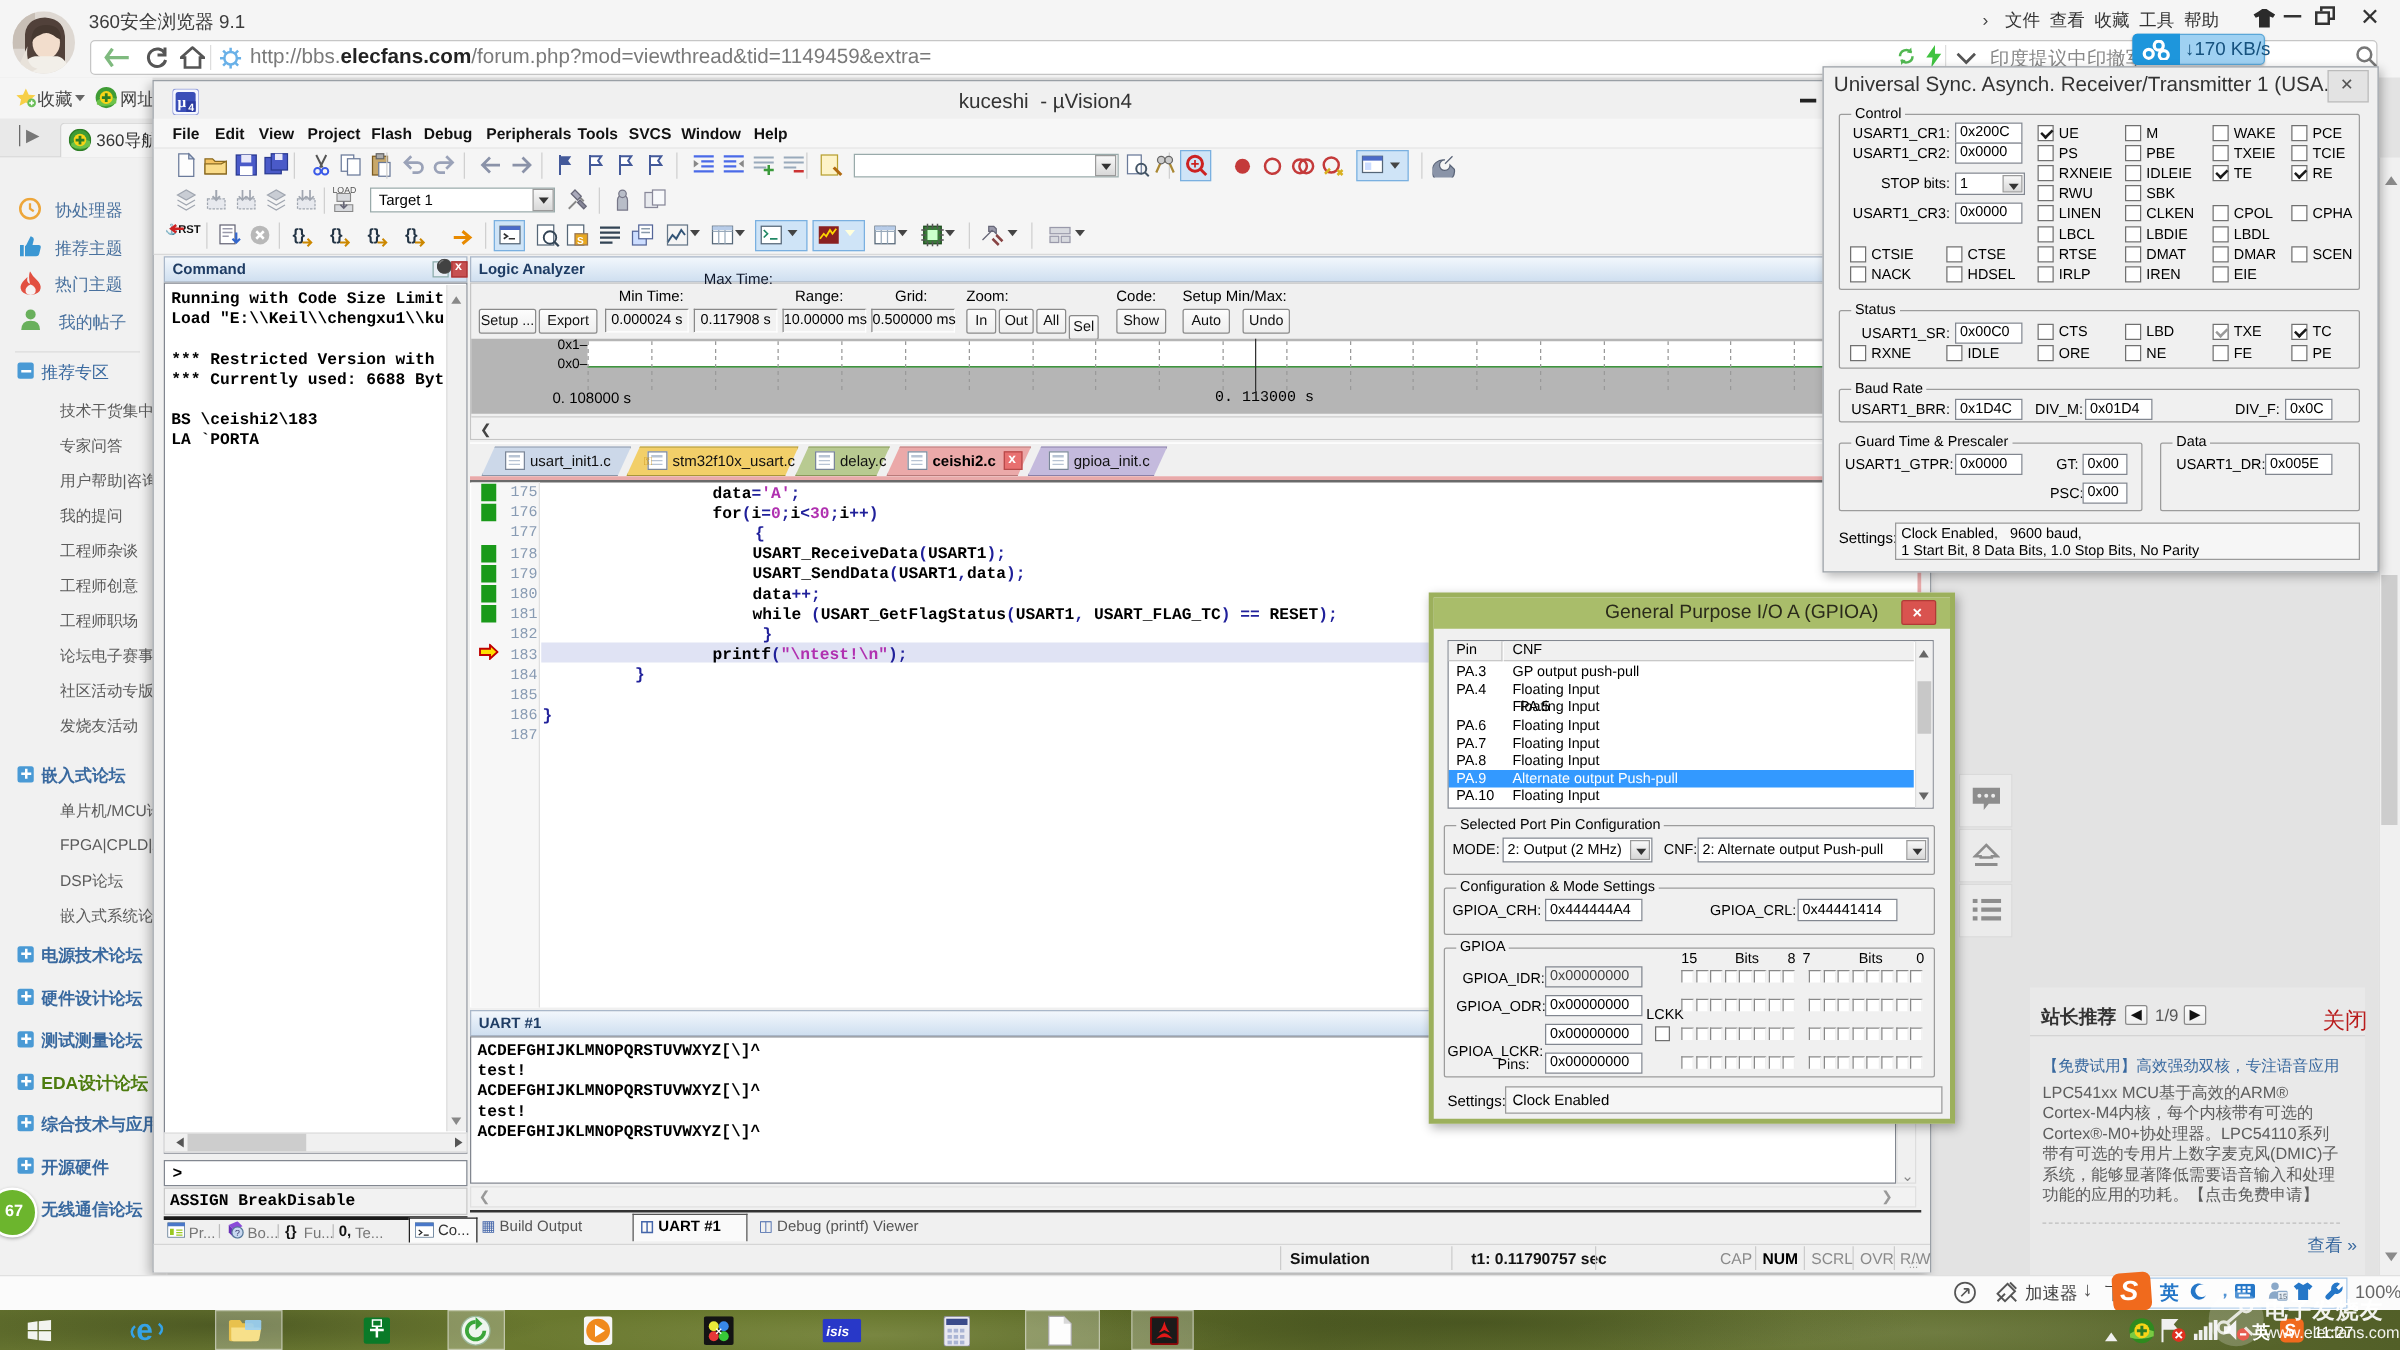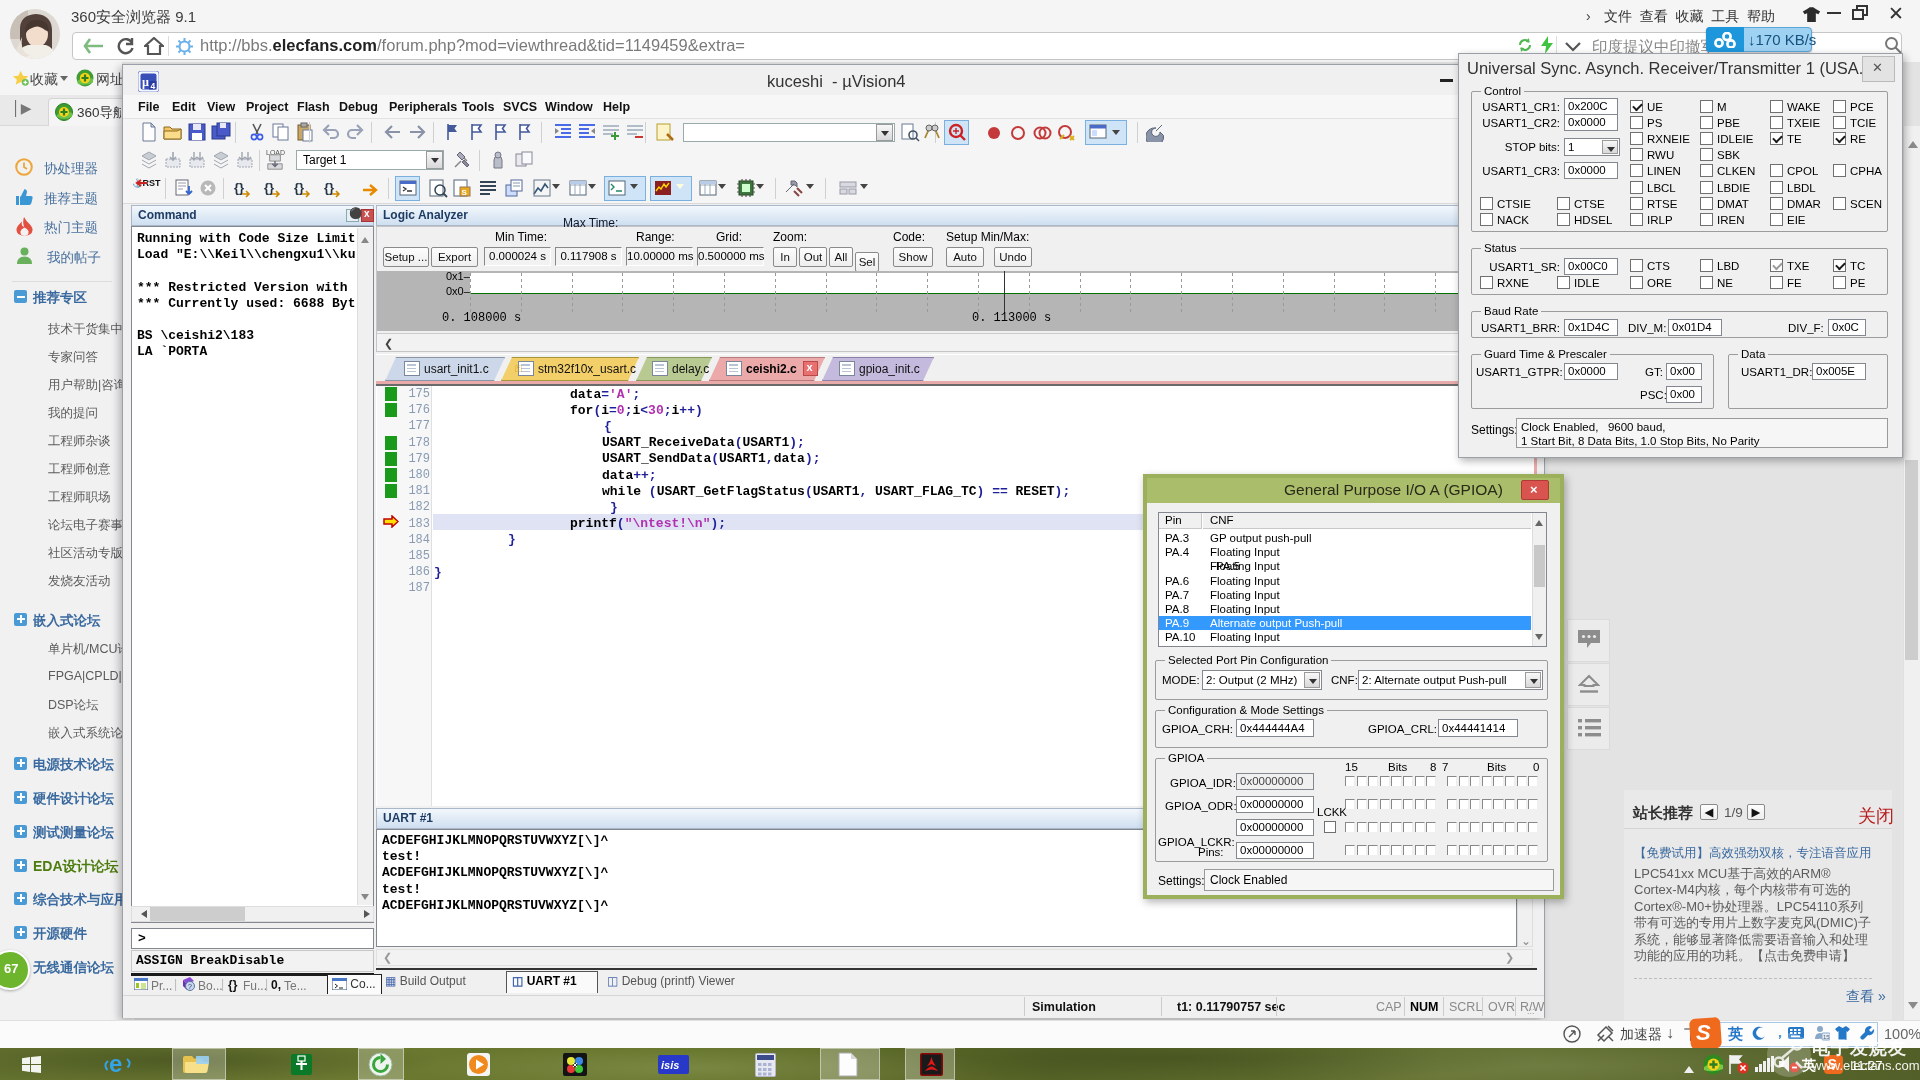--- a/index.html
+++ b/index.html
@@ -160,21 +160,21 @@
   </svg>
 <div class="a" style="left:44px;top:219px;font-size:13.5px;color:#49719e">热门主题</div>
 <svg class="a" style="left:16px;top:247px" width="17" height="17" viewBox="0 0 17 17">
     <circle cx="8.5" cy="4.5" r="4" fill="#69b05c"></circle>
     <path d="M1 17 Q1 9.5 8.5 9.5 Q16 9.5 16 17 Z" fill="#69b05c"></path>
   </svg>
 <div class="a" style="left:47px;top:249px;font-size:13.5px;color:#49719e">我的帖子</div>
 <div class="a" style="left:12px;top:281px;width:100px;height:1px;background:#dcdcdc"></div>
 <div class="a" style="left:14px;top:290px;width:13px;height:13px;background:#4a9ad5;border-radius:2px"></div>
 <div class="a" style="left:16.5px;top:295.5px;width:8px;height:2px;background:#fff"></div>
-<div class="a" style="left:33px;top:289px;font-size:13.5px;font-weight:bold;color:#39699f">推荐专区</div>
+<div class="a" style="left:33px;top:289px;font-size:13.5px;font-weight:normal;color:#39699f">推荐专区</div>
 <div class="a" style="left:48px;top:321px;font-size:12.5px;color:#5b5b5b;width:75px;overflow:hidden;white-space:nowrap">技术干货集中营</div>
 <div class="a" style="left:48px;top:349px;font-size:12.5px;color:#5b5b5b;width:75px;overflow:hidden;white-space:nowrap">专家问答</div>
 <div class="a" style="left:48px;top:377px;font-size:12.5px;color:#5b5b5b;width:75px;overflow:hidden;white-space:nowrap">用户帮助|咨询</div>
 <div class="a" style="left:48px;top:405px;font-size:12.5px;color:#5b5b5b;width:75px;overflow:hidden;white-space:nowrap">我的提问</div>
 <div class="a" style="left:48px;top:433px;font-size:12.5px;color:#5b5b5b;width:75px;overflow:hidden;white-space:nowrap">工程师杂谈</div>
 <div class="a" style="left:48px;top:461px;font-size:12.5px;color:#5b5b5b;width:75px;overflow:hidden;white-space:nowrap">工程师创意</div>
 <div class="a" style="left:48px;top:489px;font-size:12.5px;color:#5b5b5b;width:75px;overflow:hidden;white-space:nowrap">工程师职场</div>
 <div class="a" style="left:48px;top:517px;font-size:12.5px;color:#5b5b5b;width:75px;overflow:hidden;white-space:nowrap">论坛电子赛事</div>
 <div class="a" style="left:48px;top:545px;font-size:12.5px;color:#5b5b5b;width:75px;overflow:hidden;white-space:nowrap">社区活动专版</div>
 <div class="a" style="left:48px;top:573px;font-size:12.5px;color:#5b5b5b;width:75px;overflow:hidden;white-space:nowrap">发烧友活动</div>
@@ -671,21 +671,21 @@
 <div class="a" style="left:1130px;top:273px;width:1px;height:40px;background:repeating-linear-gradient(#999 0 3px,transparent 3px 6px)"></div>
 <div class="a" style="left:1181px;top:273px;width:1px;height:40px;background:repeating-linear-gradient(#999 0 3px,transparent 3px 6px)"></div>
 <div class="a" style="left:1232px;top:273px;width:1px;height:40px;background:repeating-linear-gradient(#999 0 3px,transparent 3px 6px)"></div>
 <div class="a" style="left:1283px;top:273px;width:1px;height:40px;background:repeating-linear-gradient(#999 0 3px,transparent 3px 6px)"></div>
 <div class="a" style="left:1334px;top:273px;width:1px;height:40px;background:repeating-linear-gradient(#999 0 3px,transparent 3px 6px)"></div>
 <div class="a" style="left:1384px;top:273px;width:1px;height:40px;background:repeating-linear-gradient(#999 0 3px,transparent 3px 6px)"></div>
 <div class="a" style="left:1435px;top:273px;width:1px;height:40px;background:repeating-linear-gradient(#999 0 3px,transparent 3px 6px)"></div>
 <div class="a" style="left:1486px;top:273px;width:1px;height:40px;background:repeating-linear-gradient(#999 0 3px,transparent 3px 6px)"></div>
 <div class="a" style="left:1537px;top:273px;width:1px;height:40px;background:repeating-linear-gradient(#999 0 3px,transparent 3px 6px)"></div>
 <div class="a" style="left:1004px;top:271px;width:1px;height:42px;background:#333"></div>
-<div class="a" style="left:442px;top:311px;font-size:12px;font-family:Liberation Mono, monospace;color:#000">0. 108000  s</div>
+<div class="a" style="left:442px;top:311px;font-size:12px;font-family:Liberation Sans, sans-serif;color:#000">0. 108000  s</div>
 <div class="a" style="left:972px;top:311px;font-size:12px;font-family:'Liberation Mono',monospace;color:#000">0. 113000  s</div>
 <div class="a" style="left:377px;top:333px;width:1160px;height:18px;background:#f2f2f2;border-top:1px solid #ccc"></div>
 <div class="a" style="left:384px;top:337px;font-size:11px;color:#444">❮</div>
 
 <div class="a" style="left:376px;top:354px;width:1161px;height:452px;background:#fff"></div>
 <div class="a" style="left:376px;top:354px;width:1161px;height:27px;background:#f0f0f0;border-top:1px solid #fff"></div>
 
 <div class="a" style="left:385px;top:357px;width:120px;height:24px;background:#ccd8e9;border:1px solid #8a96a8;clip-path:polygon(11px 0,100% 0,calc(100% - 11px) 100%,0 100%)"></div>
 <div class="tico" style="left:404px;top:361px"></div>
 <div class="a" style="left:424px;top:362px;font-size:12px;color:#111">usart_init1.c</div>

